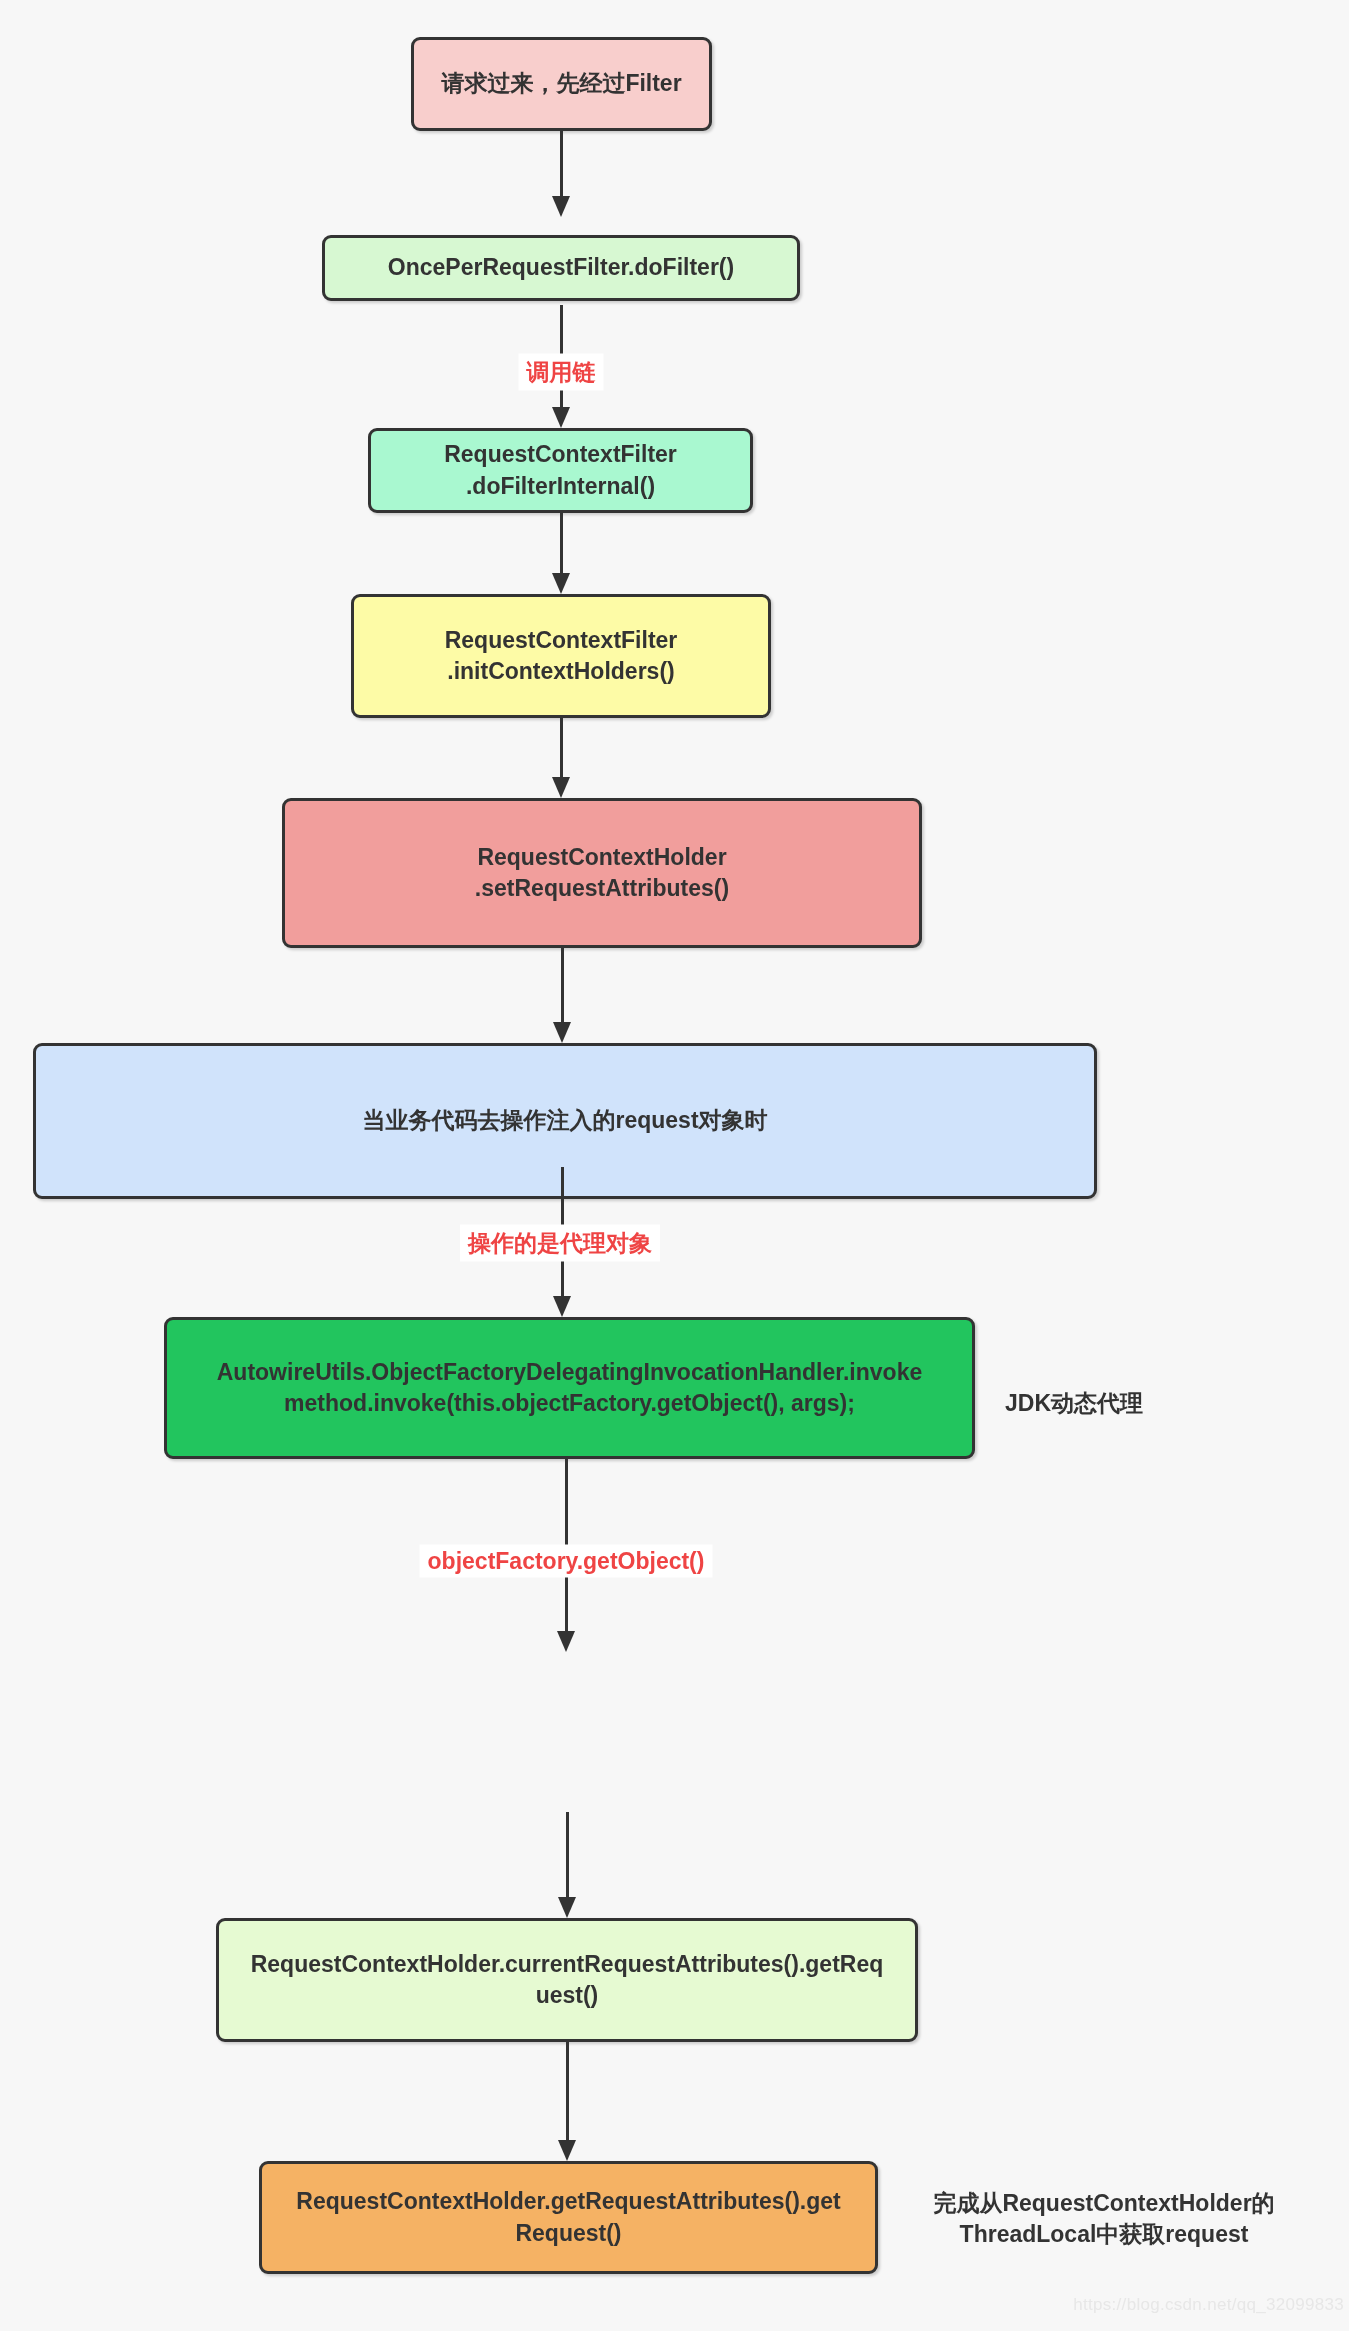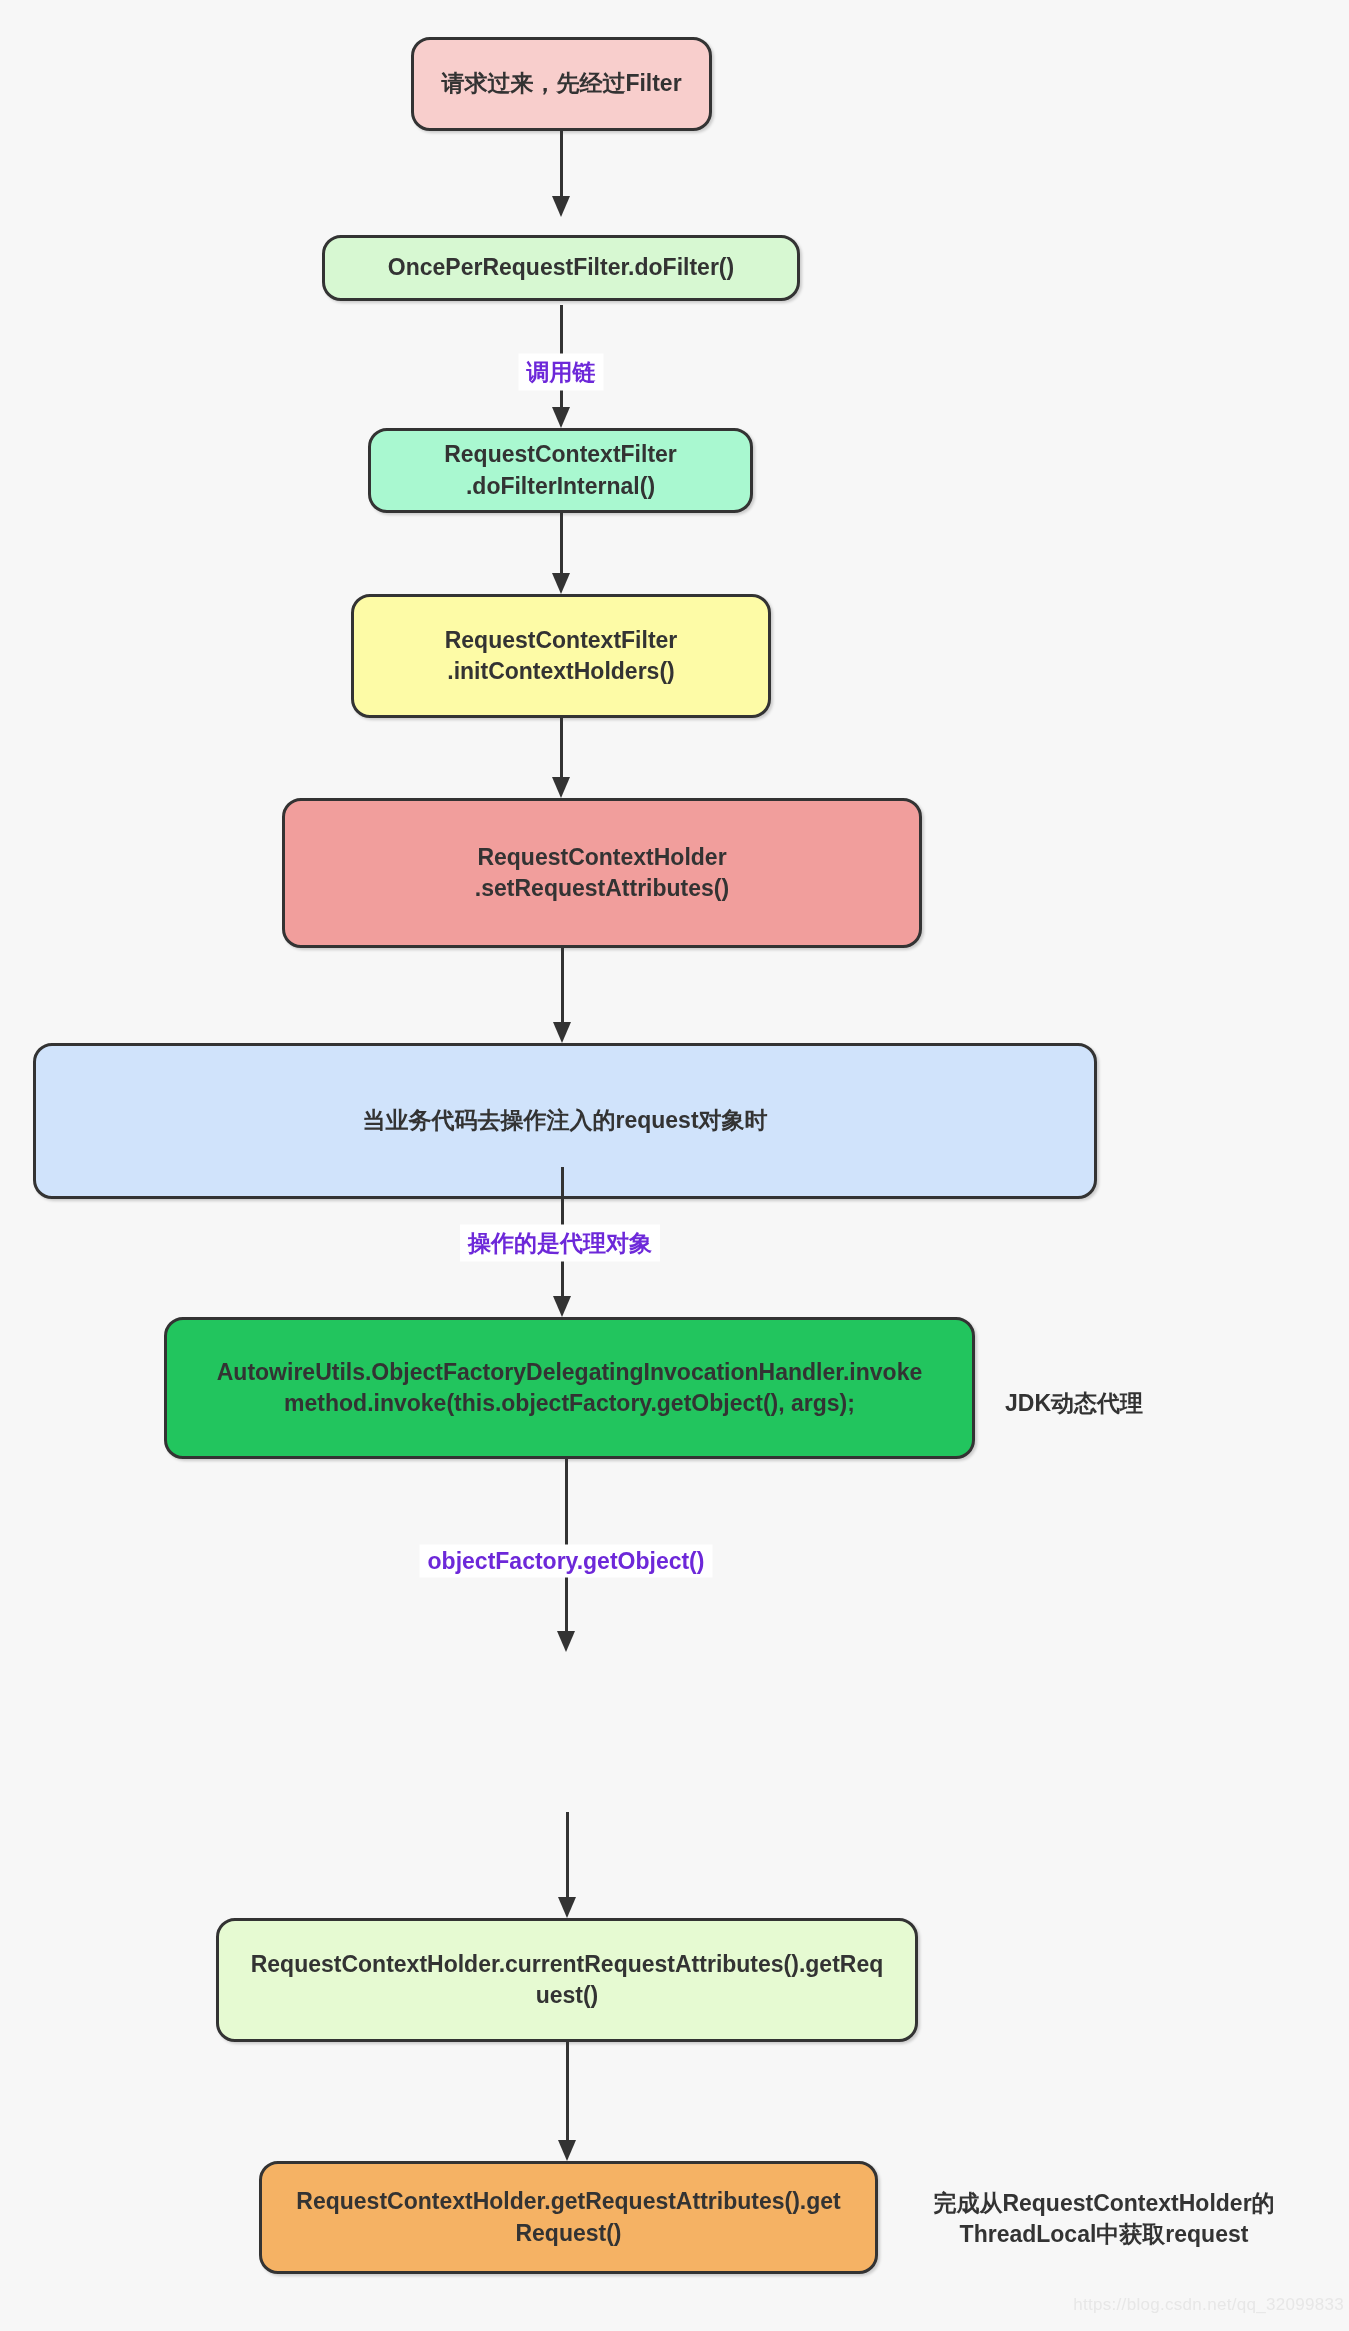--- a/index.html
+++ b/index.html
@@ -11,21 +11,21 @@
     position: relative;
     width: 1349px;
     height: 2331px;
     background: #f7f7f7;
     overflow: hidden;
   }
   .node {
     position: absolute;
     box-sizing: border-box;
     border: 3px solid #333333;
-    border-radius: 19px;
+    border-radius: 9px;
     display: flex;
     align-items: center;
     justify-content: center;
     text-align: center;
     color: #333333;
     font-size: 23px;
     font-weight: 600;
     line-height: 1.35;
     white-space: pre-line;
     box-shadow: 2px 2px 3px rgba(0,0,0,0.18);
@@ -49,21 +49,21 @@
     border-left: 9px solid transparent;
     border-right: 9px solid transparent;
     border-top: 21px solid #333333;
     margin-top: -1px;
   }
   .edge-label {
     position: absolute;
     transform: translate(-50%, -50%);
     background: #ffffff;
     padding: 3px 8px;
-    color: #6d28d9;
+    color: #ef4444;
     font-size: 23px;
     font-weight: 600;
     white-space: nowrap;
     z-index: 2;
   }
   .annotation {
     position: absolute;
     color: #333333;
     font-size: 23px;
     font-weight: 600;

